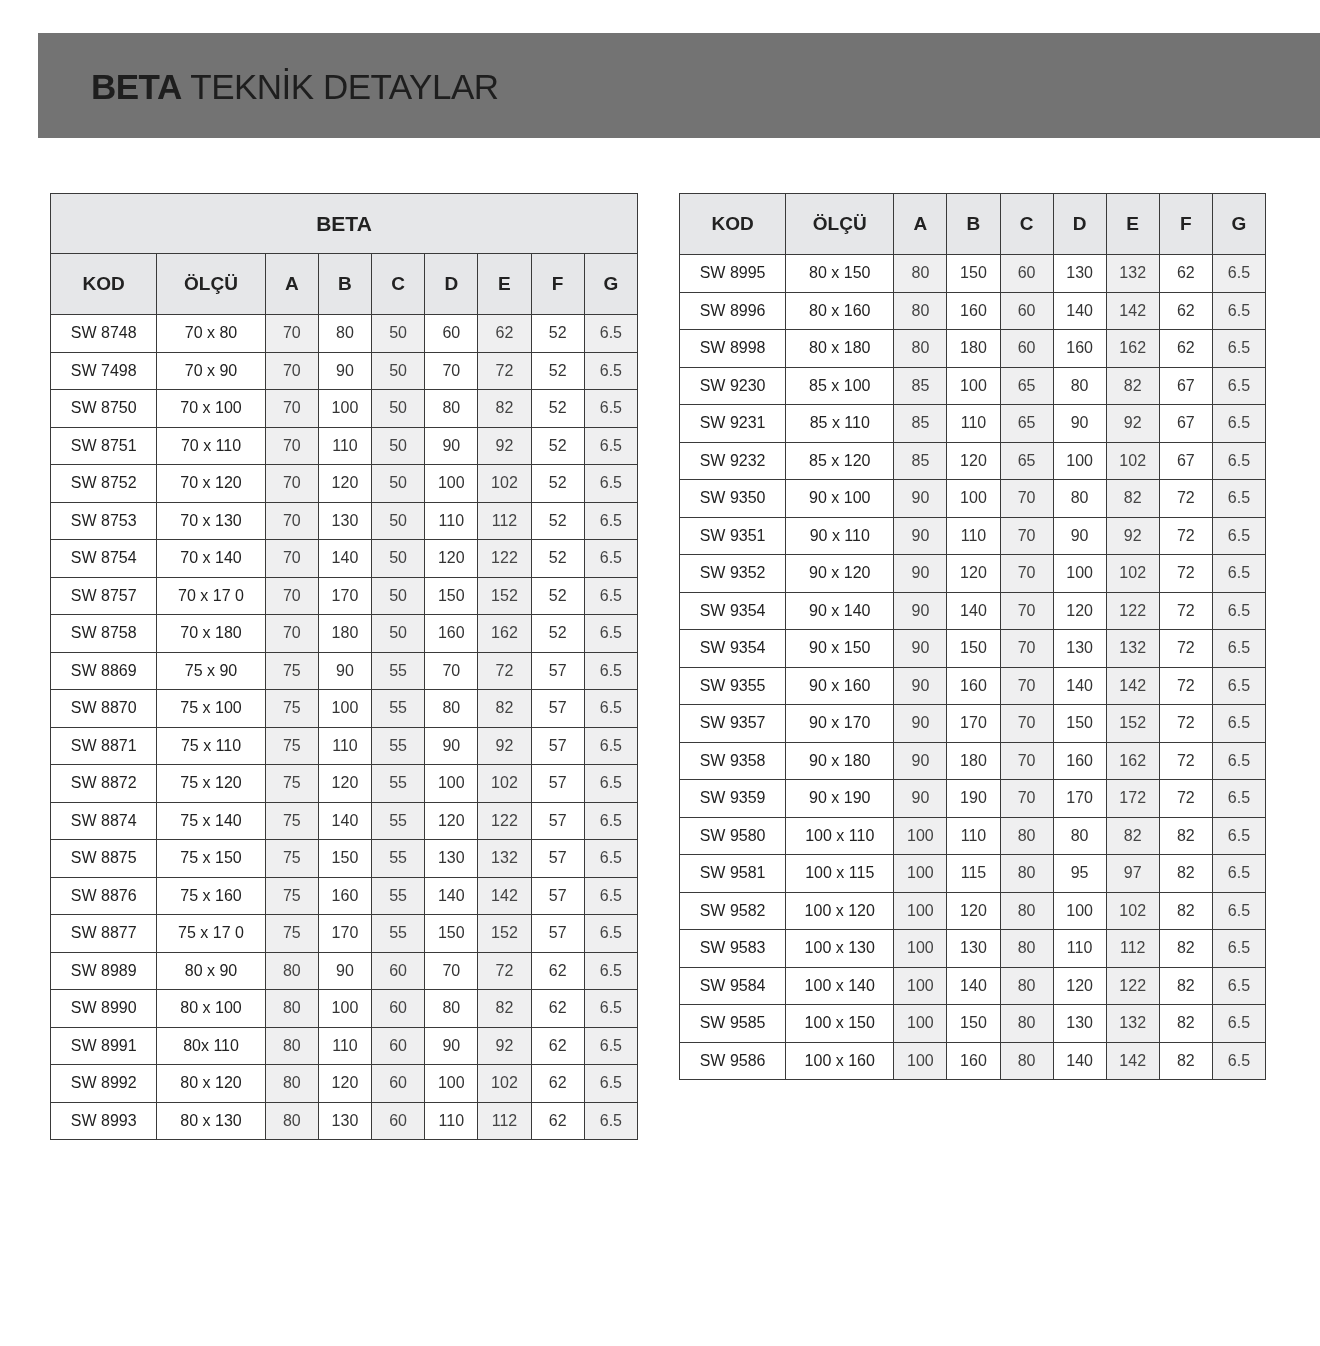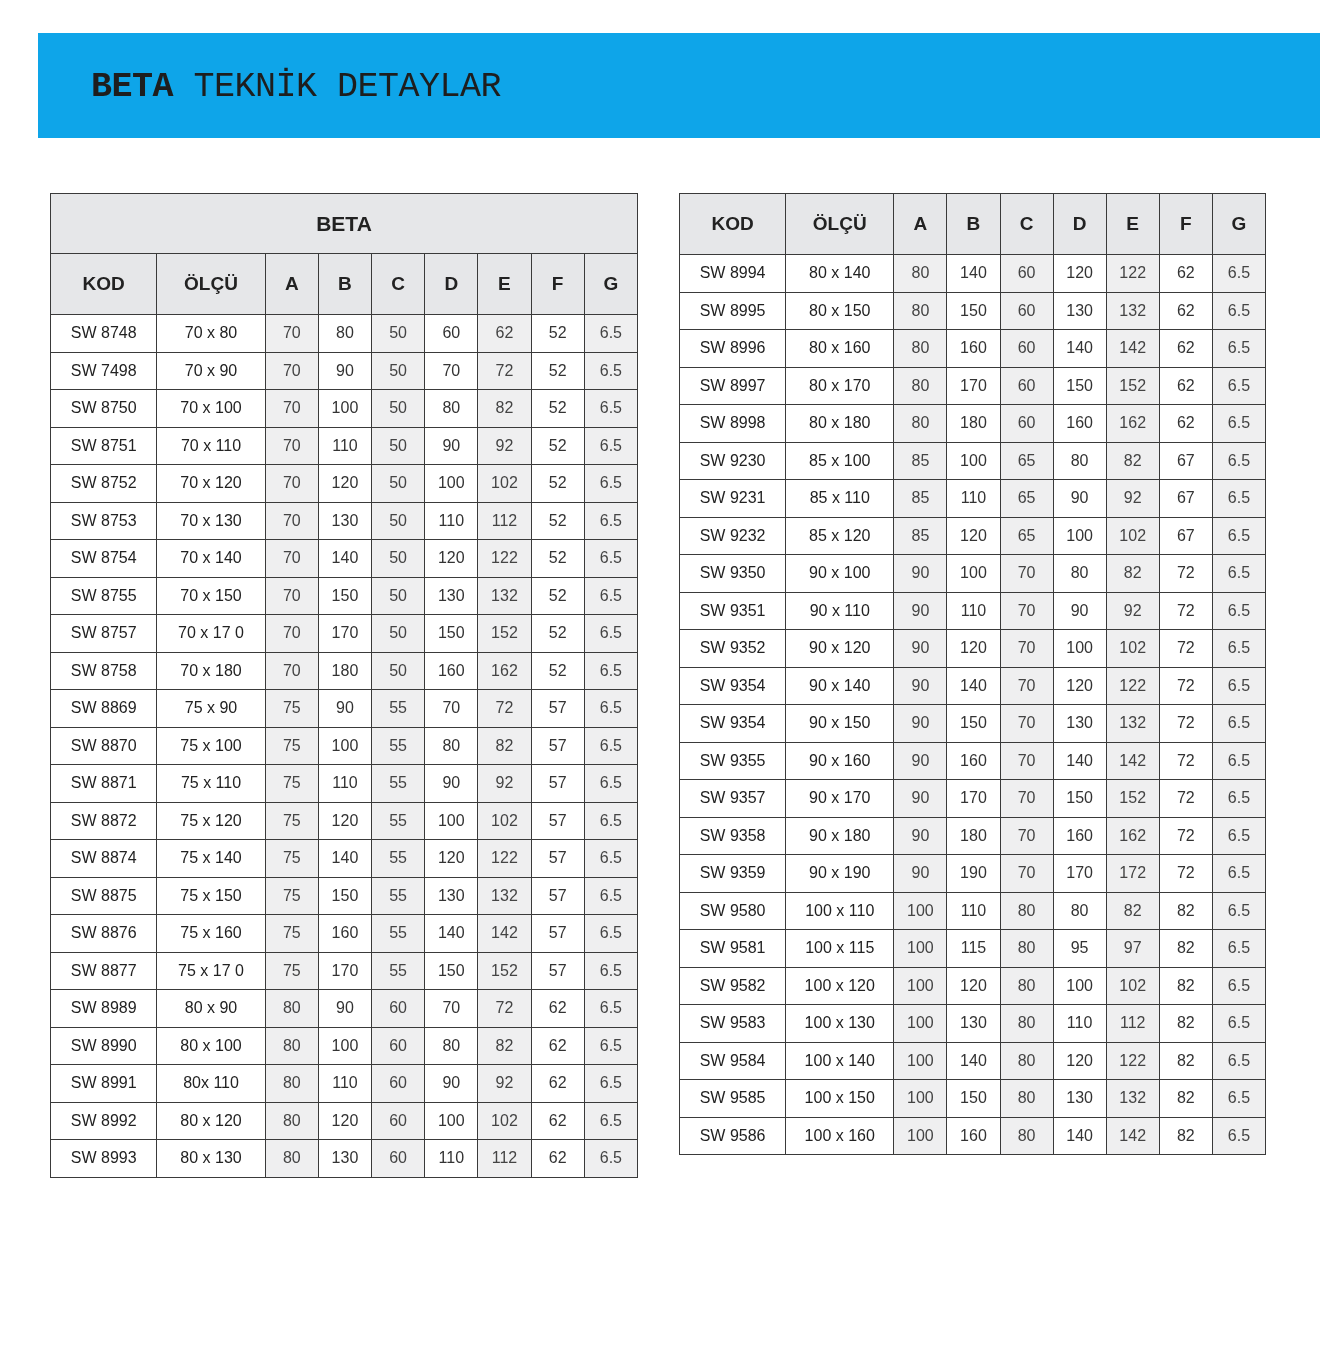--- a/index.html
+++ b/index.html
@@ -3,22 +3,21 @@
 <meta charset="utf-8">
 <style>
   html, body { margin: 0; padding: 0; }
   body {
     width: 1320px; height: 1346px; background: #ffffff; position: relative;
     font-family: "Liberation Sans", "DejaVu Sans", sans-serif; color: #222;
     overflow: hidden;
   }
   .title-band {
     position: absolute; left: 38px; top: 33px; width: 1282px; height: 105px;
-    background: #0ea5e9;
-    font-family: Liberation Mono, monospace;
+    background: #737373;
   }
   .title {
     position: absolute; left: 53px; top: 34px; margin: 0;
     font-size: 35px; font-weight: normal; letter-spacing: -0.5px; color: #1e1e1e;
   }
   .title b { font-weight: bold; }
   table.spec {
     position: absolute; border-collapse: collapse; table-layout: fixed;
     border: 1.5px solid #555;
   }
@@ -147,31 +146,20 @@
         <td class="size">70 x 140</td>
         <td class="shade">70</td>
         <td>140</td>
         <td class="shade">50</td>
         <td>120</td>
         <td class="shade">122</td>
         <td>52</td>
         <td class="shade">6.5</td>
       </tr>
       <tr>
-        <td class="code">SW 8755</td>
-        <td class="size">70 x 150</td>
-        <td class="shade">70</td>
-        <td>150</td>
-        <td class="shade">50</td>
-        <td>130</td>
-        <td class="shade">132</td>
-        <td>52</td>
-        <td class="shade">6.5</td>
-      </tr>
-      <tr>
         <td class="code">SW 8757</td>
         <td class="size">70 x 17 0</td>
         <td class="shade">70</td>
         <td>170</td>
         <td class="shade">50</td>
         <td>150</td>
         <td class="shade">152</td>
         <td>52</td>
         <td class="shade">6.5</td>
       </tr>
@@ -352,60 +340,38 @@
         <th>B</th>
         <th>C</th>
         <th>D</th>
         <th>E</th>
         <th>F</th>
         <th>G</th>
       </tr>
   </thead>
   <tbody>
       <tr>
-        <td class="code">SW 8994</td>
-        <td class="size">80 x 140</td>
-        <td class="shade">80</td>
-        <td>140</td>
-        <td class="shade">60</td>
-        <td>120</td>
-        <td class="shade">122</td>
-        <td>62</td>
-        <td class="shade">6.5</td>
-      </tr>
-      <tr>
         <td class="code">SW 8995</td>
         <td class="size">80 x 150</td>
         <td class="shade">80</td>
         <td>150</td>
         <td class="shade">60</td>
         <td>130</td>
         <td class="shade">132</td>
         <td>62</td>
         <td class="shade">6.5</td>
       </tr>
       <tr>
         <td class="code">SW 8996</td>
         <td class="size">80 x 160</td>
         <td class="shade">80</td>
         <td>160</td>
         <td class="shade">60</td>
         <td>140</td>
         <td class="shade">142</td>
-        <td>62</td>
-        <td class="shade">6.5</td>
-      </tr>
-      <tr>
-        <td class="code">SW 8997</td>
-        <td class="size">80 x 170</td>
-        <td class="shade">80</td>
-        <td>170</td>
-        <td class="shade">60</td>
-        <td>150</td>
-        <td class="shade">152</td>
         <td>62</td>
         <td class="shade">6.5</td>
       </tr>
       <tr>
         <td class="code">SW 8998</td>
         <td class="size">80 x 180</td>
         <td class="shade">80</td>
         <td>180</td>
         <td class="shade">60</td>
         <td>160</td>

